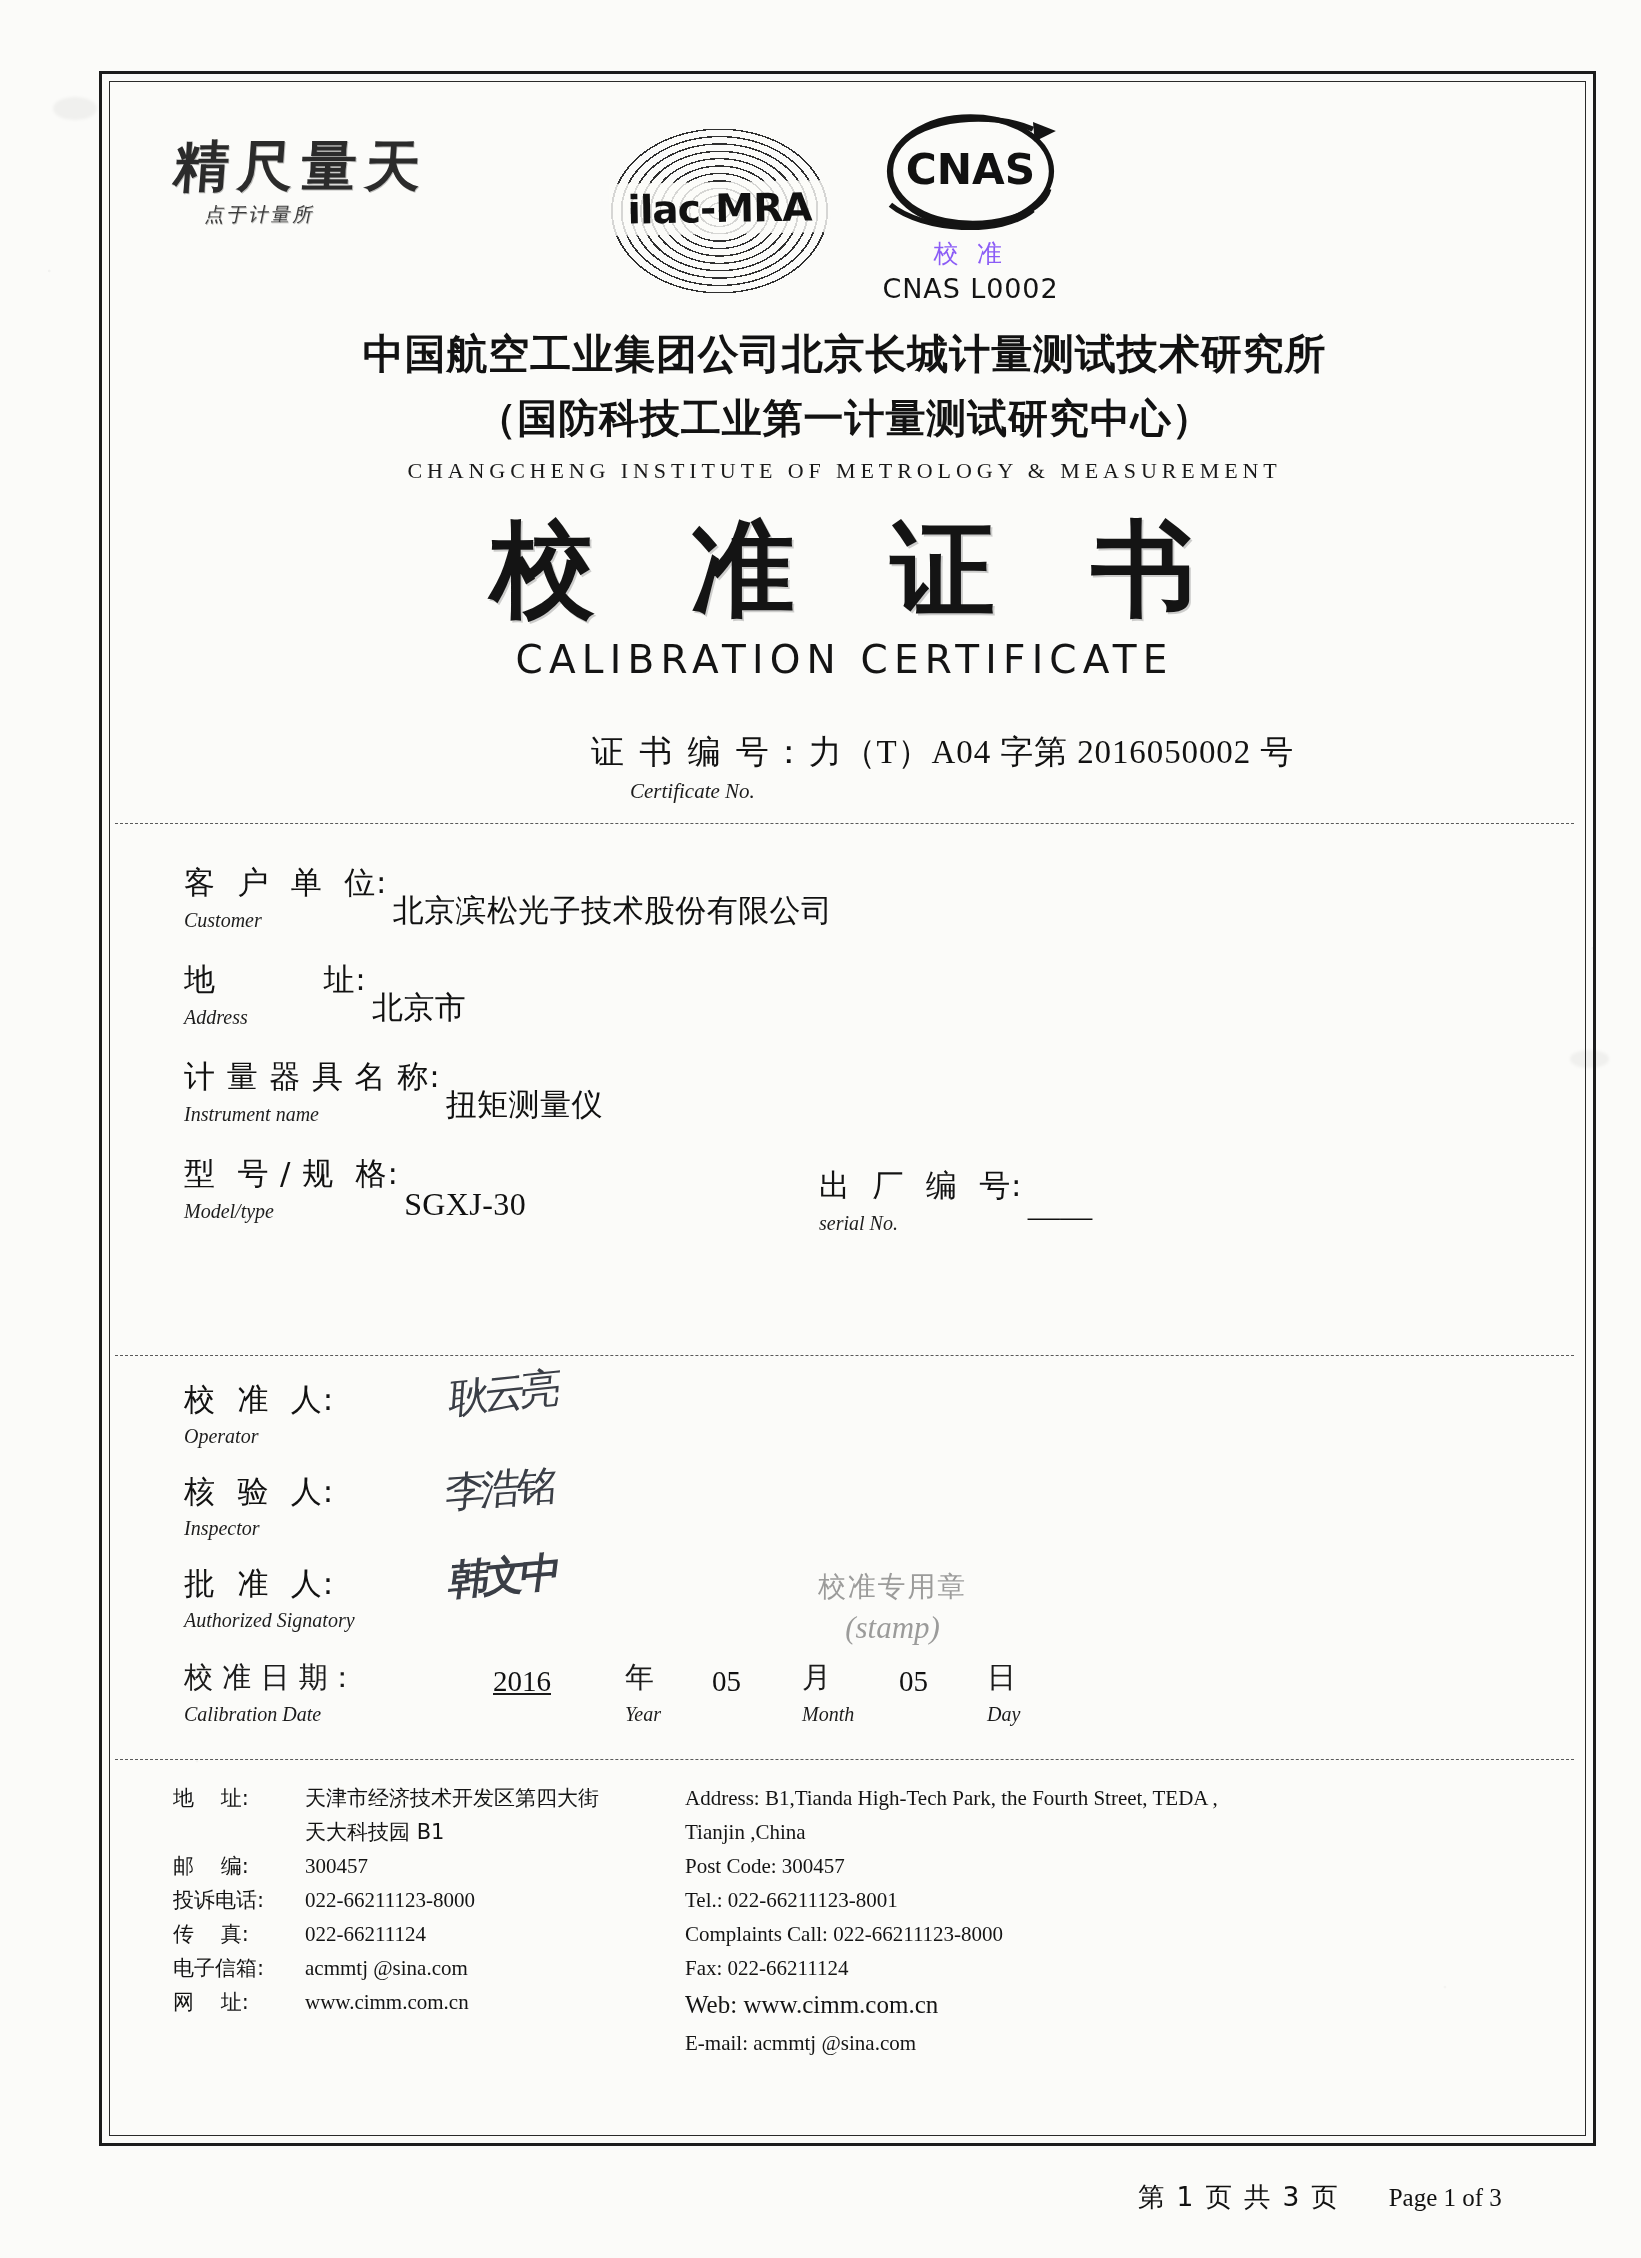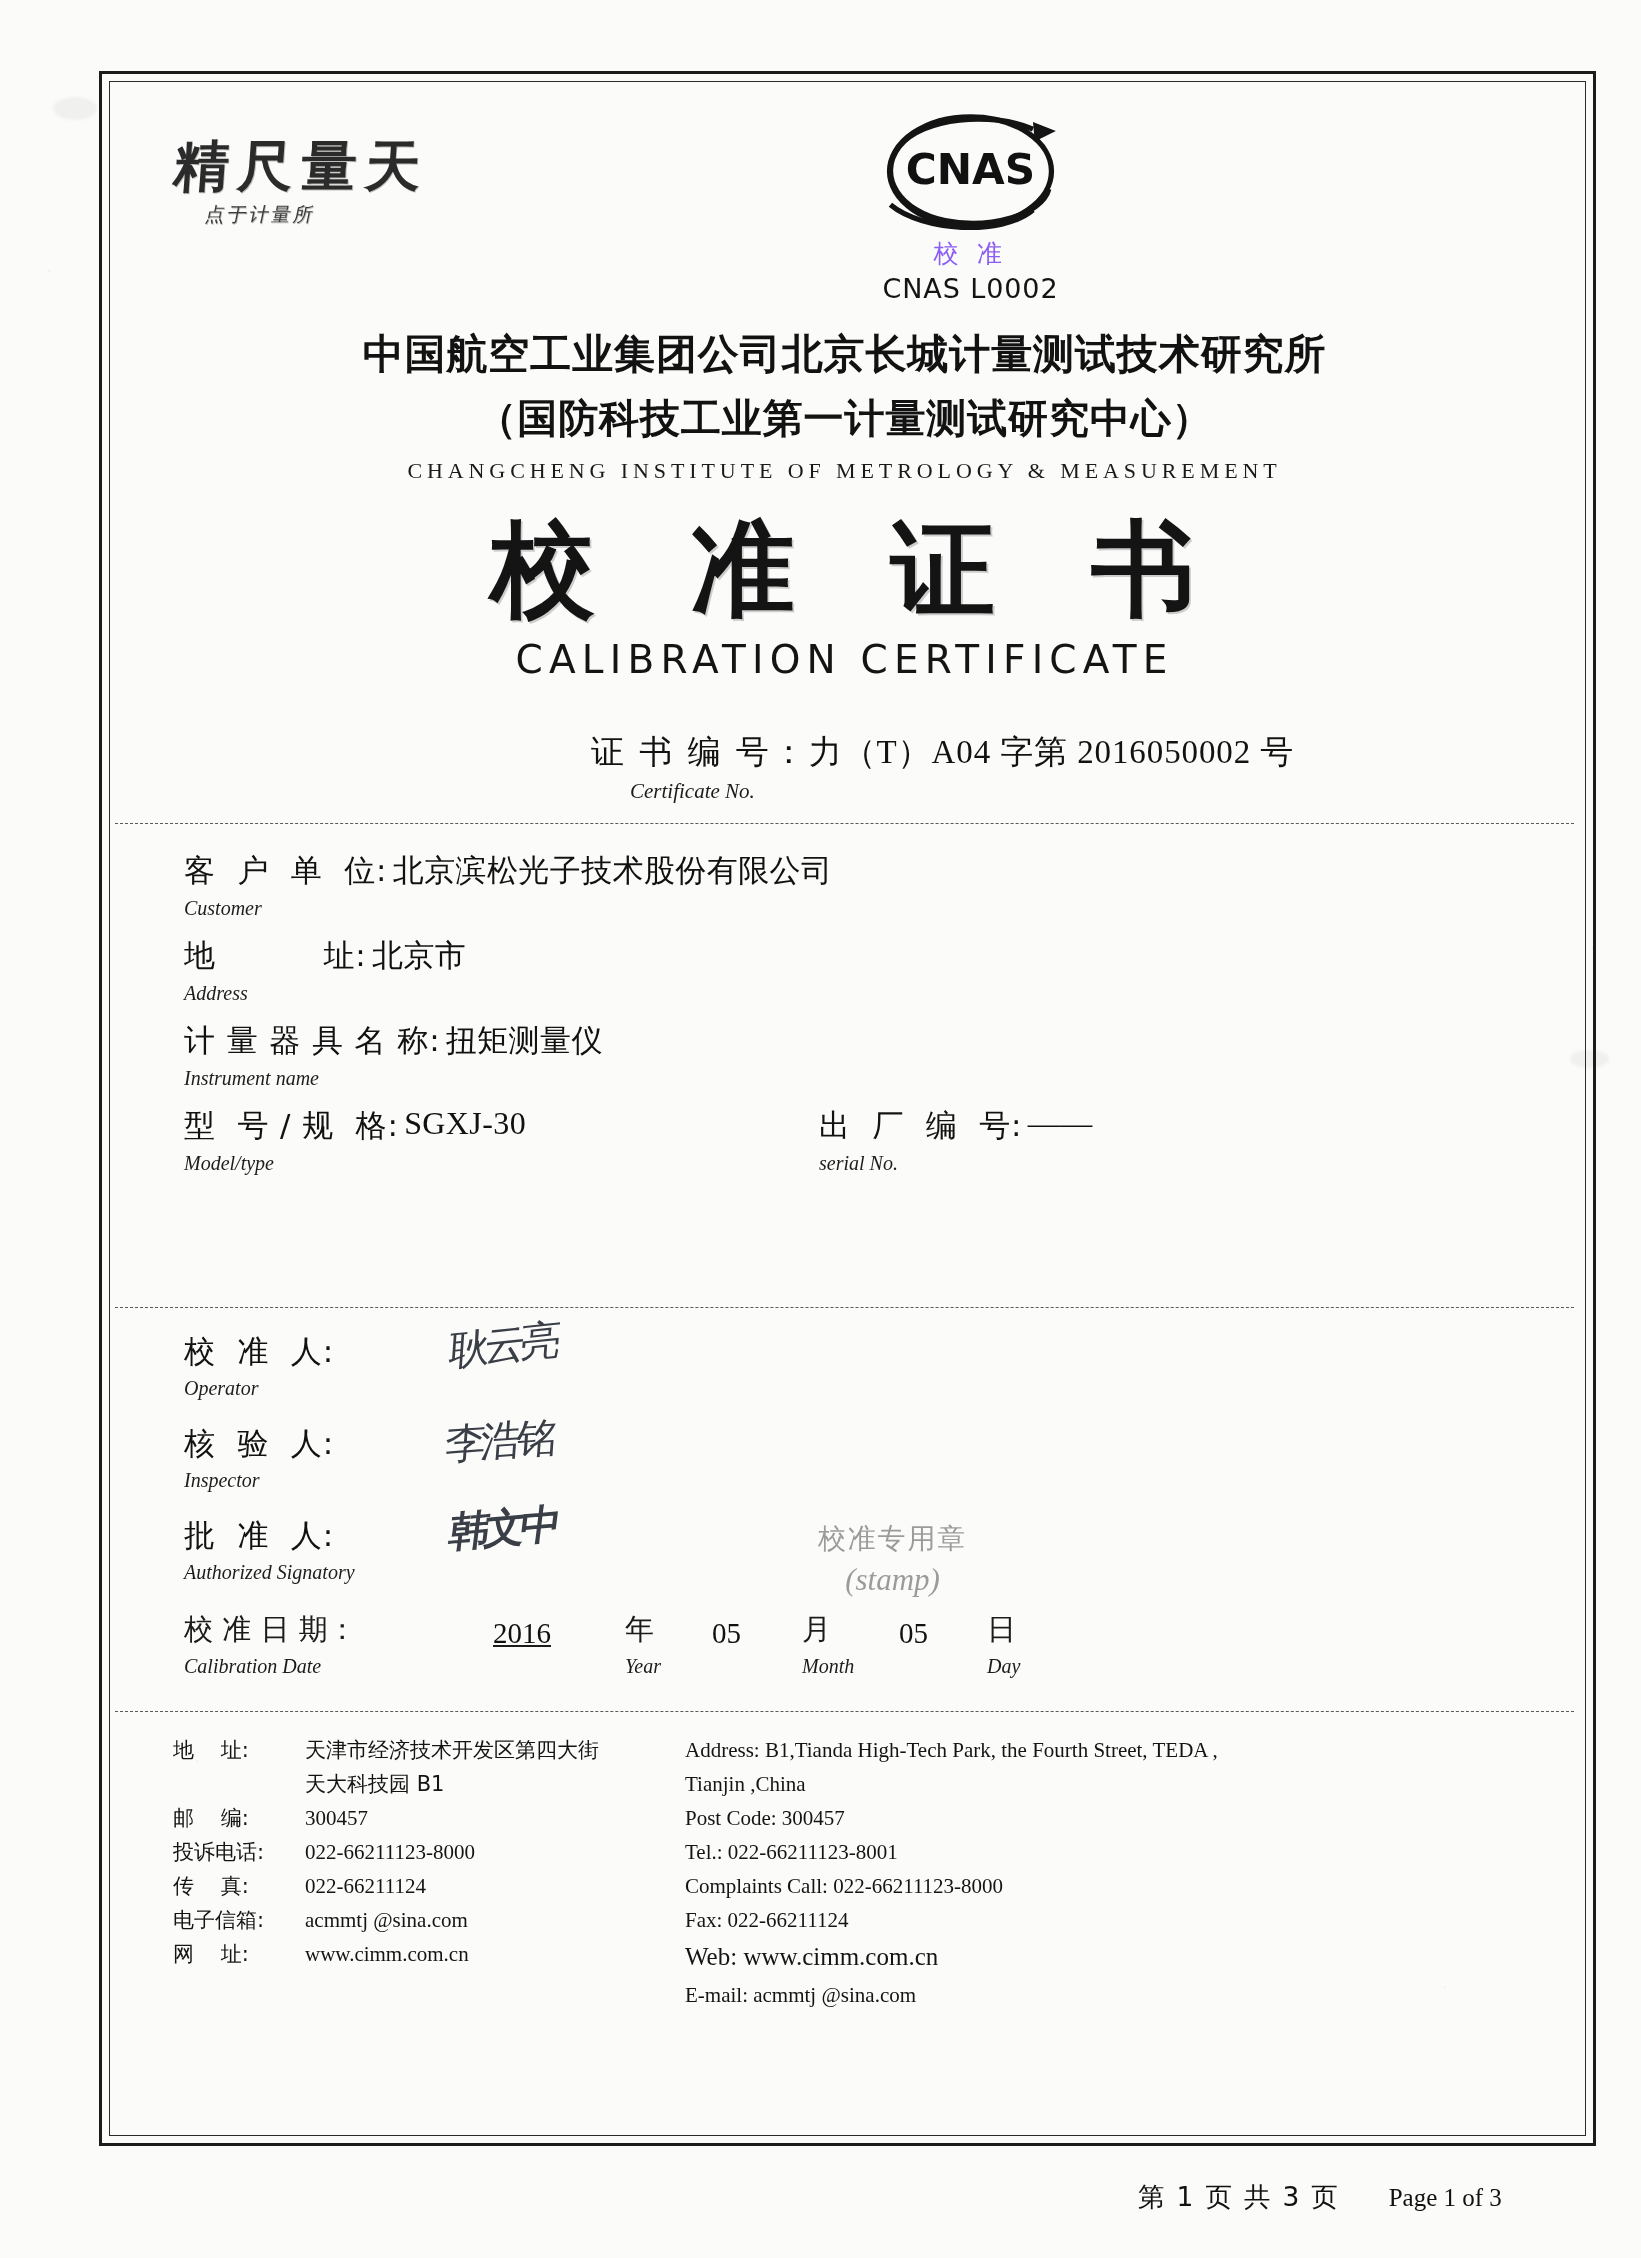--- a/index.html
+++ b/index.html
@@ -248,21 +248,21 @@
   .fvalue {
     font-family: "DejaVu Sans", sans-serif;
     font-size: 31px;
     color: #111;
     letter-spacing: 0.4px;
   }
   .fvalue.latin {
     font-family: "Liberation Serif", serif;
     font-size: 32px;
   }
-  .inline { display: flex; align-items: flex-start; }
+  .inline { display: flex; align-items: flex-end; margin-top: 12px; }
   .inline .val { margin-left: 5.3px; }
   .col2 {
     position: absolute;
     left: 635px;
     top: 0;
   }
 
   
   .signs {
     padding: 23px 0 0 69px;
@@ -393,20 +393,24 @@
 
   <div class="content">
 
     <div class="logos">
 
       <div class="seal-cn">
         <span>精尺量天</span>
         <span class="sub">点于计量所</span>
       </div>
 
+      <div class="ilac">
+        <div class="rings"></div>
+        <div class="label">ilac-MRA</div>
+      </div>
 
       <div class="cnas">
         <div class="mark">
           <svg width="221" height="132" viewBox="0 0 250 150">
             <g fill="none" stroke="#141414" stroke-width="6">
               <ellipse cx="125" cy="72" rx="92" ry="62"></ellipse>
               <path d="M196 24 C150 4 70 10 44 44 C18 78 46 118 96 128 C146 138 206 122 214 92"></path>
               <path d="M34 110 C70 140 160 146 196 116"></path>
             </g>
             <path d="M196 16 L222 26 L198 38 Z" fill="#141414"></path>

